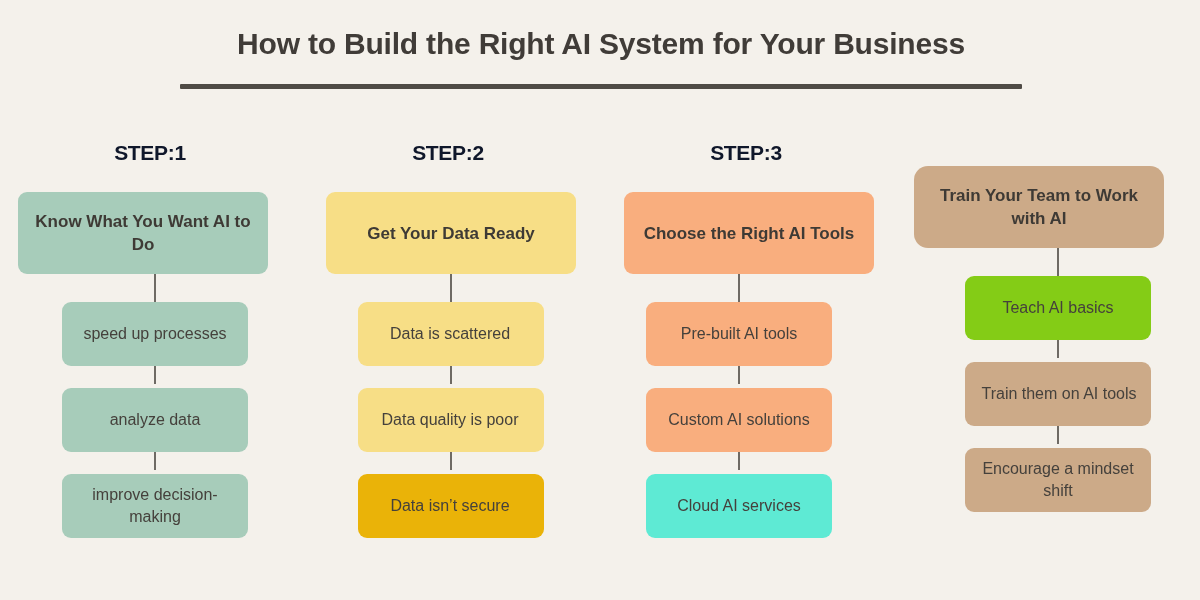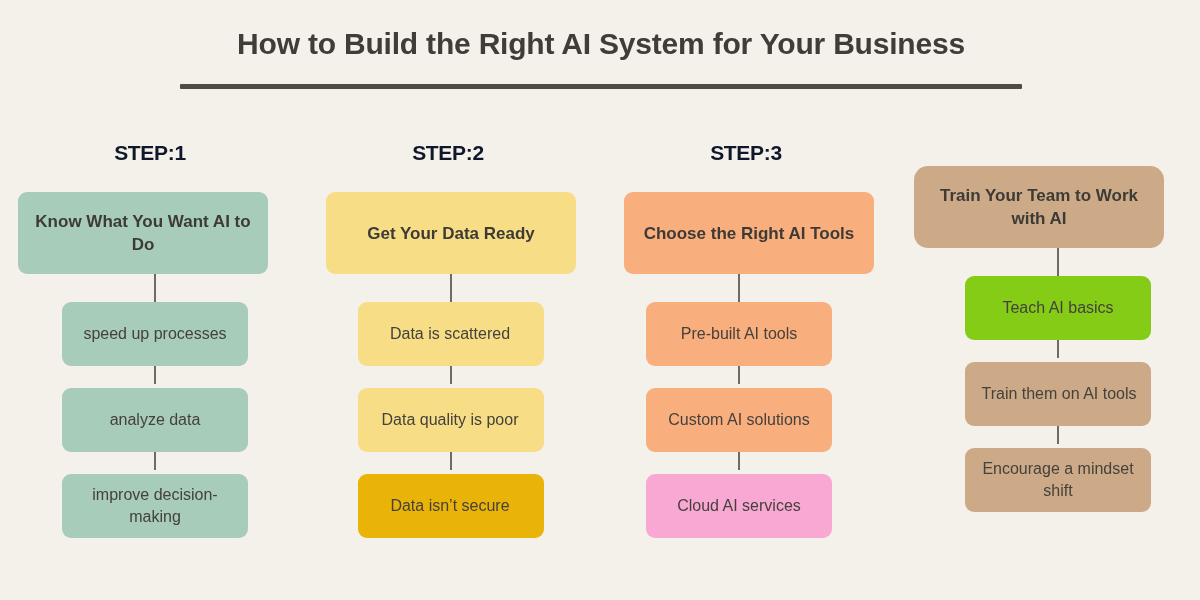--- a/index.html
+++ b/index.html
@@ -189,21 +189,21 @@
       <div class="chain">
         <div class="connector c1" style="background: rgb(110, 106, 100);"></div>
         <div class="connector c2" style="background: rgb(110, 106, 100);"></div>
         <div class="connector c3" style="background: rgb(110, 106, 100);"></div>
         <div class="node node-head" style="background: rgb(249, 174, 126);">Choose the Right AI Tools</div>
         <div class="gap1"></div>
         <div class="node node-sub" style="background: rgb(249, 174, 126);">Pre-built AI tools</div>
         <div class="gap2"></div>
         <div class="node node-sub" style="background: rgb(249, 174, 126);">Custom AI solutions</div>
         <div class="gap2"></div>
-        <div class="node node-sub" style="background: #f9a8d4;">Cloud AI services</div>
+        <div class="node node-sub" style="background: #5eead4;">Cloud AI services</div>
       </div>
     </div>
 
     <div class="column col-3">
       <div class="chain">
         <div class="connector c1" style="background: rgb(110, 106, 100);"></div>
         <div class="connector c2" style="background: rgb(110, 106, 100);"></div>
         <div class="connector c3" style="background: rgb(110, 106, 100);"></div>
         <div class="node node-head" style="background: rgb(204, 170, 136);">Train Your Team to Work with AI</div>
         <div class="gap1"></div>

